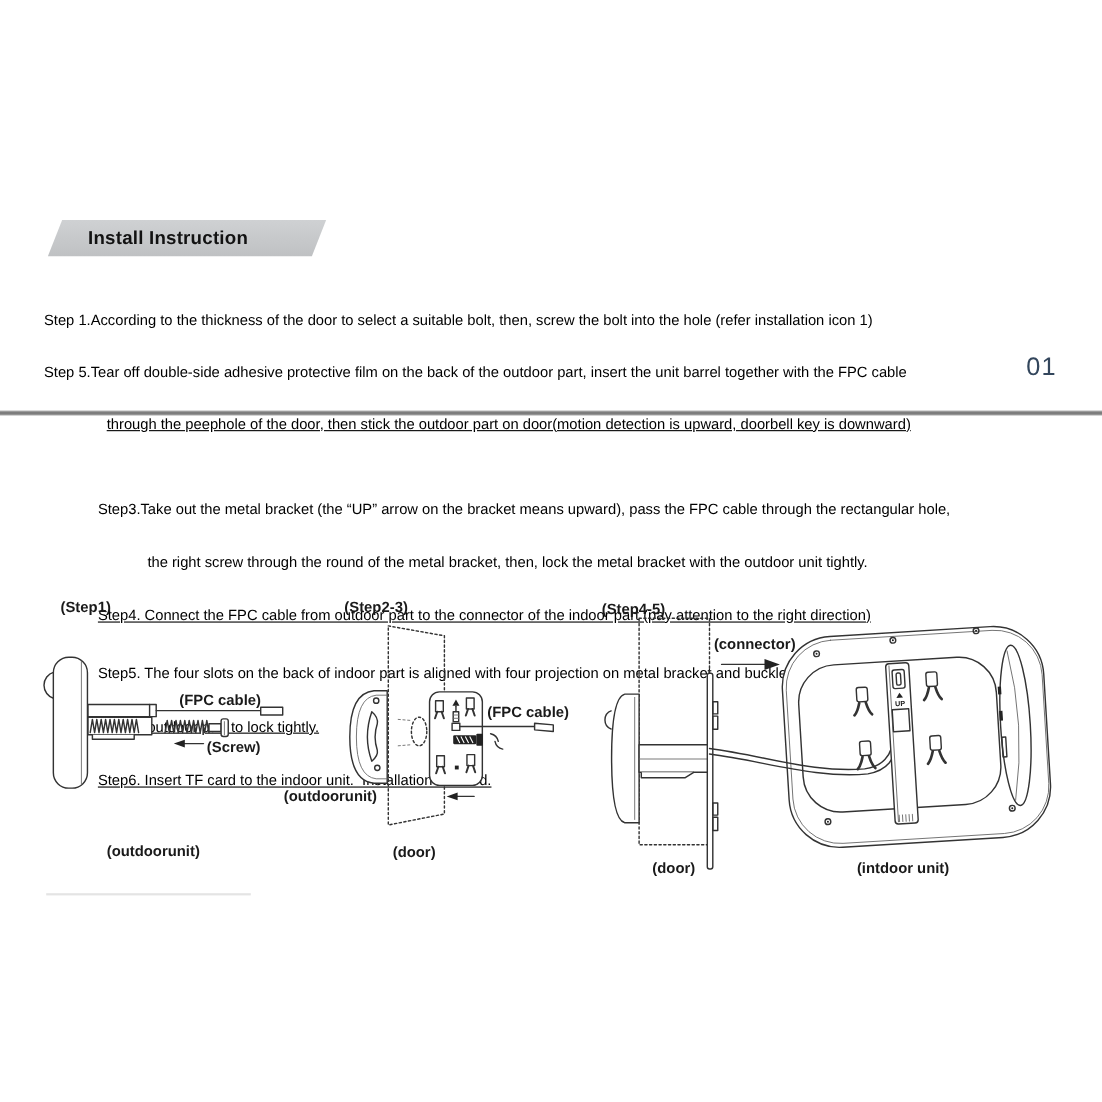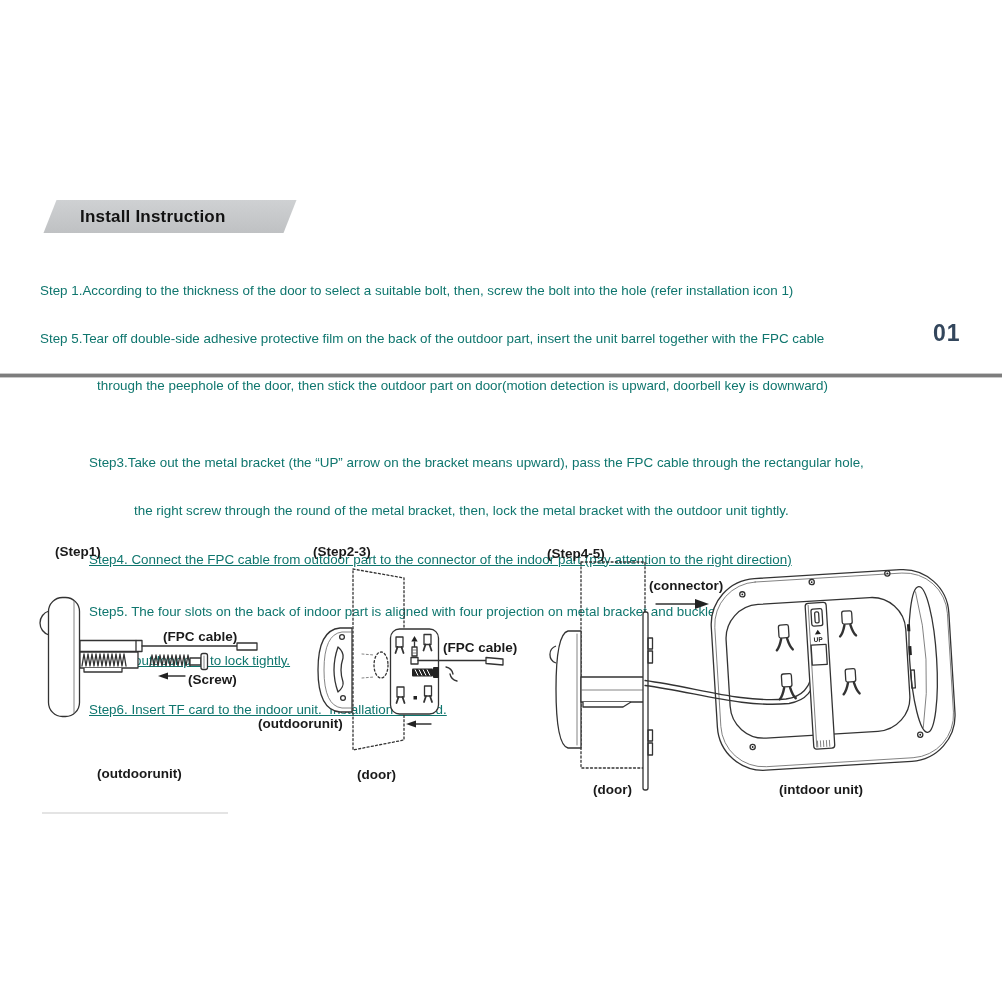--- a/index.html
+++ b/index.html
@@ -7,29 +7,29 @@
           font-family:"Liberation Sans",sans-serif;}
 
   
   .banner{position:absolute;left:50px;top:200px;width:240px;height:33px;}
   .banner::before{content:"";position:absolute;inset:0;background:linear-gradient(180deg,#cfd1d3,#bfc1c3);
                   transform:skewX(-21.5deg);}
   .banner span{position:relative;display:block;padding-left:30px;line-height:33px;
                font-size:17px;font-weight:bold;color:#121212;letter-spacing:.2px;}
 
   
-  .txtblock{position:absolute;color:#0f766e;font-size:13.4px;line-height:15.7px;white-space:pre-wrap;}
+  .txtblock{position:absolute;color:#000000;font-size:13.4px;line-height:15.7px;white-space:pre-wrap;}
   #top-steps{left:40px;top:252px;width:930px;}
   #bottom-steps{left:45px;top:424px;width:930px;margin-left:44px;}
-  .indent57{padding-left:57px;}
+  .indent57{padding-left:57px;text-decoration:underline;}
   .indent45{padding-left:45px;}
   .mt2{margin-top:2px;text-decoration:underline;}
   .mt5{margin-top:5px;}
 
-  .pagenum{position:absolute;left:933px;top:320px;font-size:23px;color:#33465c;letter-spacing:1px;font-weight:bold;}
+  .pagenum{position:absolute;left:933px;top:320px;font-size:23px;color:#33465c;letter-spacing:1px;}
 
   .divider{position:absolute;left:0;top:374px;width:1002px;height:3px;background:#7d7d7d;
            box-shadow:0 1px 0 #c9c9c9, 0 -1px 0 #c9c9c9;}
   .faintline{position:absolute;left:42px;top:812px;width:186px;height:2px;background:#e4e4e4;}
 
   
   svg{position:absolute;left:0;top:535px;}
   svg *{vector-effect:none;}
   .s{stroke:#333;fill:none;stroke-width:1.3;stroke-linecap:round;stroke-linejoin:round;}
   .w{stroke:#333;fill:#fff;stroke-width:1.3;stroke-linejoin:round;}

